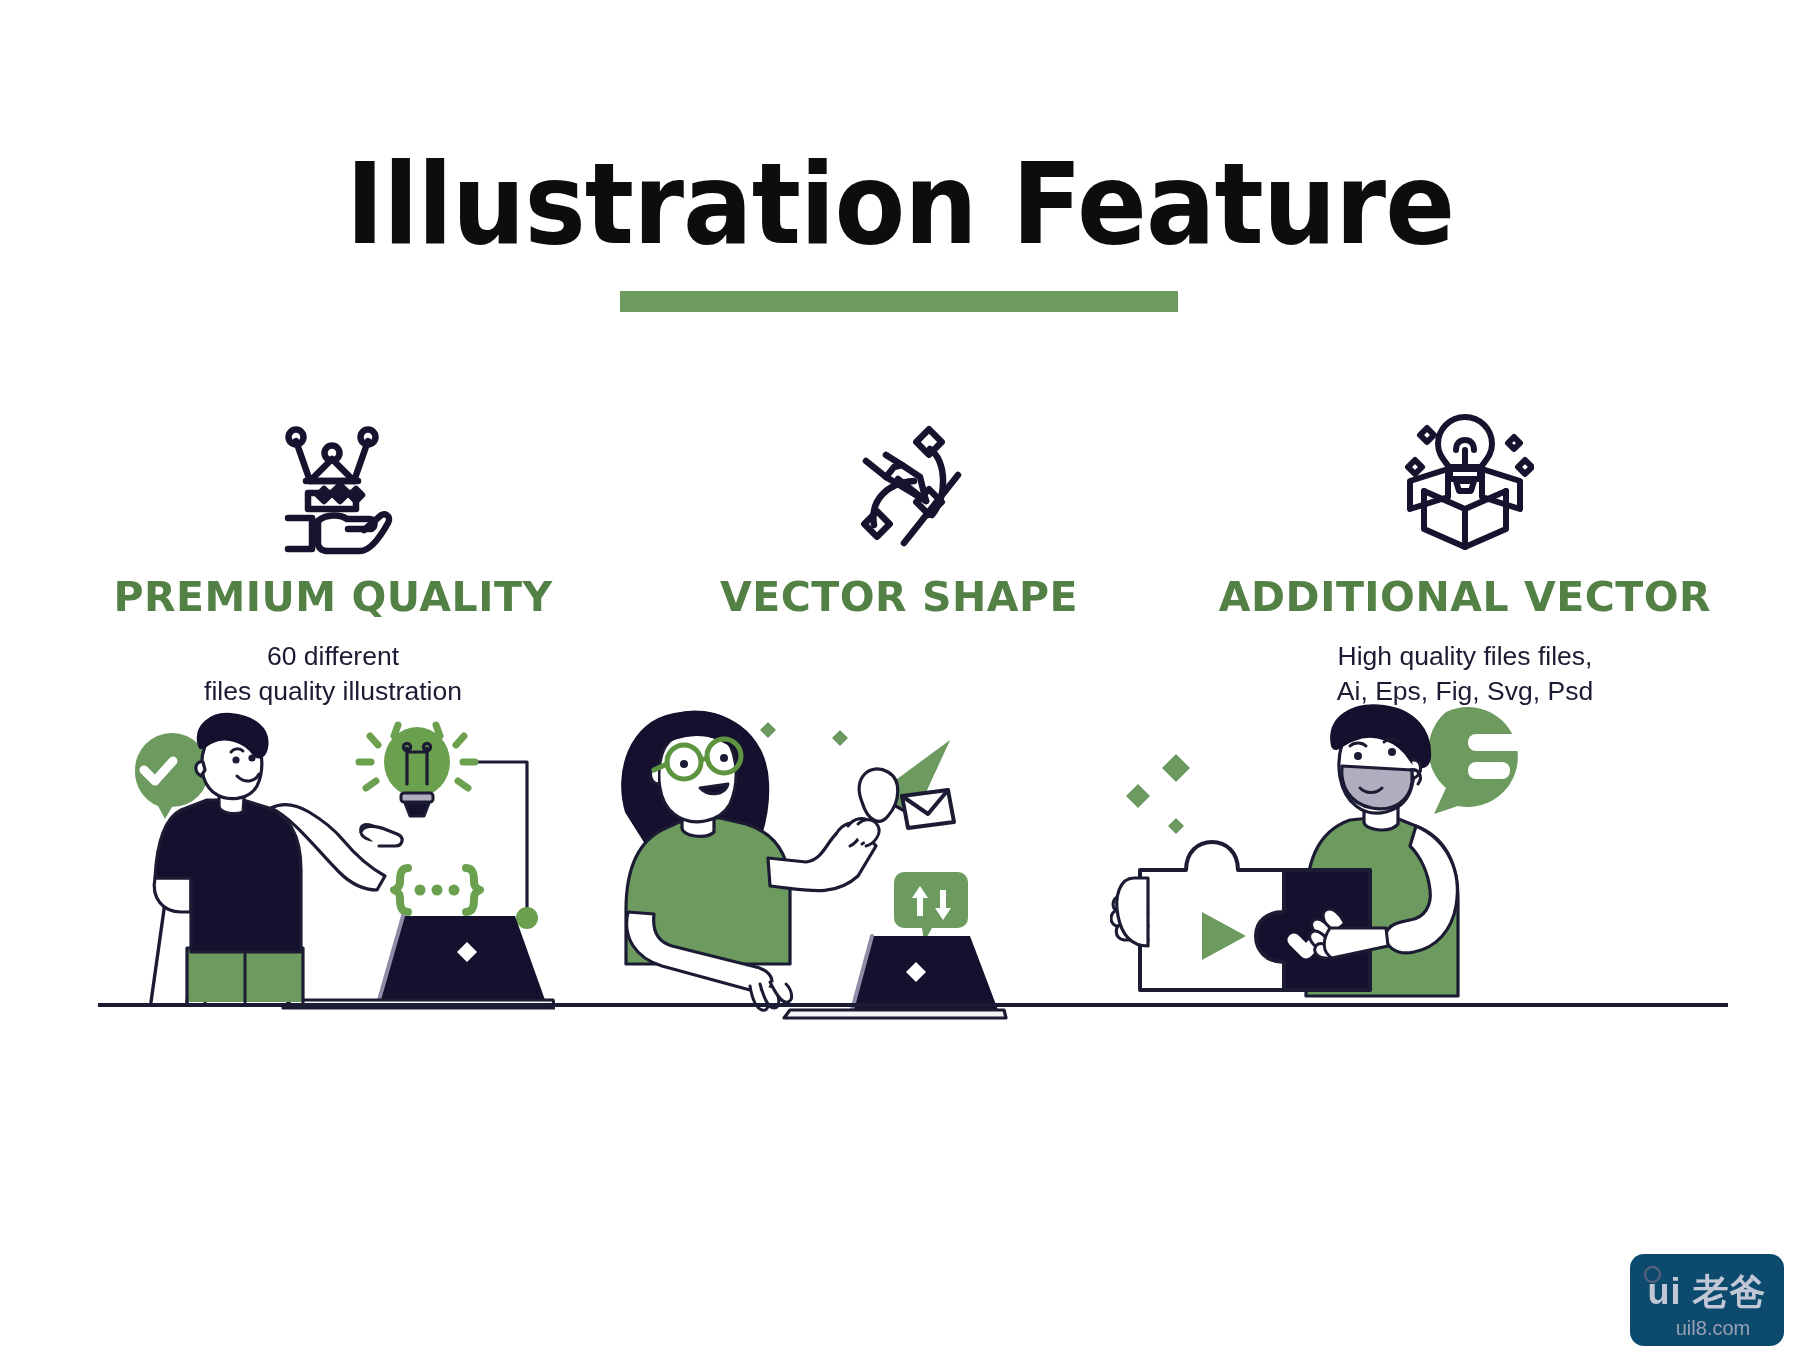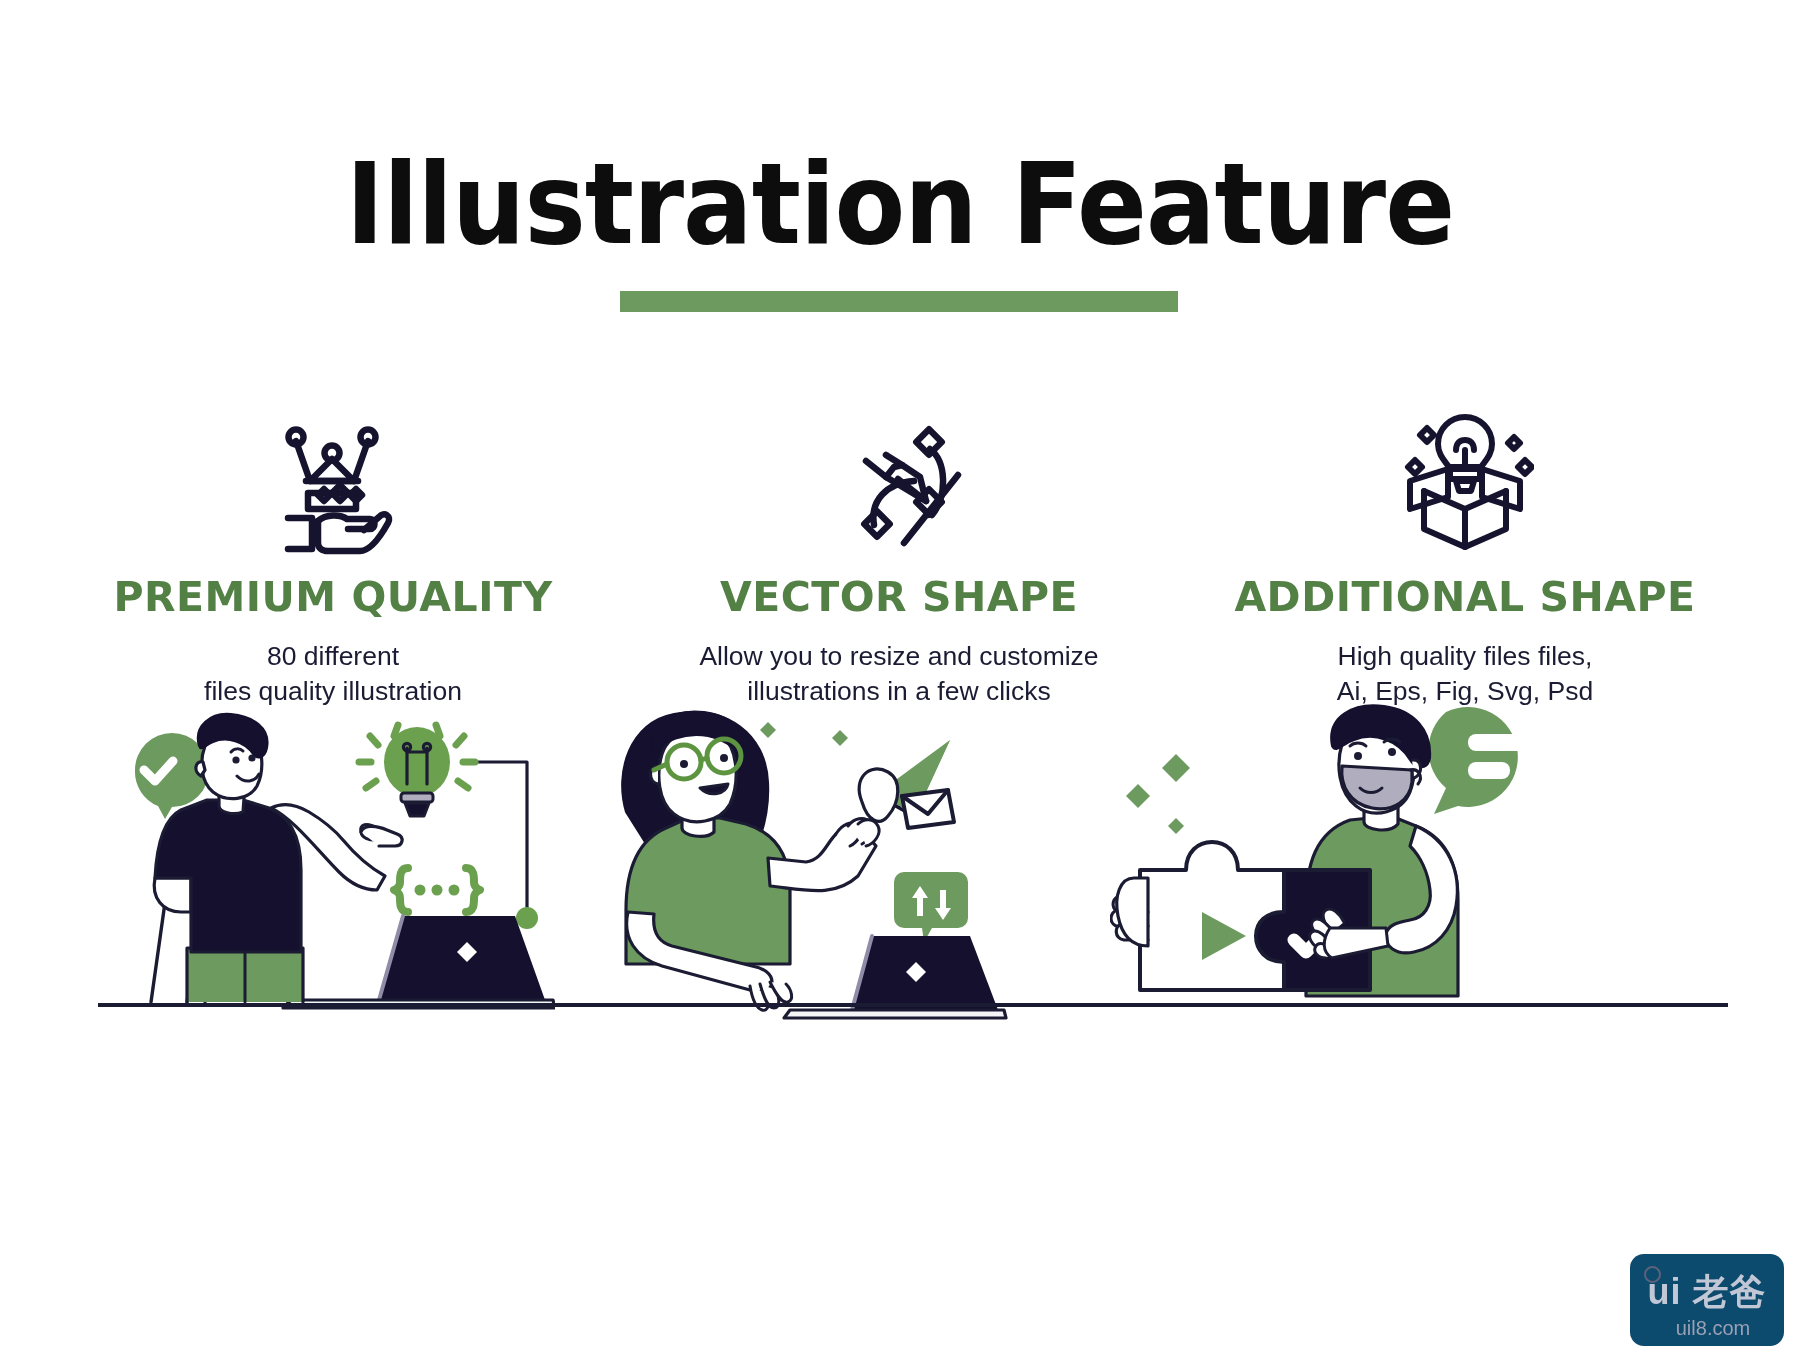--- a/index.html
+++ b/index.html
@@ -138,21 +138,21 @@
           <path d="M64 78 L72 70 L80 78 L72 86 Z"></path>
           <path d="M82 80 L88 74 L94 80 L88 86 Z"></path>
 
           <path d="M20 103 L44 103 L44 134 L20 134"></path>
           <path d="M50 106 C58 99 72 99 79 104 L102 104 C108 104 108 114 102 114 L80 114"></path>
           <path d="M50 106 L50 128 C50 133 54 136 60 136 L92 136 C100 136 110 126 120 108 C124 101 116 96 111 102 L96 115"></path>
         </svg>
       </div>
       <div class="feature-title">PREMIUM QUALITY</div>
       <div class="feature-desc">
-        <div>80 different</div>
+        <div>60 different</div>
         <div>files quality illustration</div>
       </div>
     </div>
 
     <div class="feature">
       <div class="feature-icon">
         <svg width="130" height="140" viewBox="0 0 130 140" fill="none" stroke="#16132e" stroke-width="6.5" stroke-linejoin="round" stroke-linecap="round">
 
           <path d="M40 110 C36 86 52 68 80 66"></path>
           <path d="M96 34 C112 46 114 80 98 100"></path>
@@ -163,24 +163,20 @@
           <path d="M64 64 L92 86"></path>
 
           <path d="M70 128 L124 60"></path>
 
           <rect x="86" y="18" width="18" height="18" transform="rotate(45 95 27)"></rect>
           <rect x="86" y="78" width="18" height="18" transform="rotate(45 95 87)"></rect>
           <rect x="34" y="100" width="18" height="18" transform="rotate(45 43 109)"></rect>
         </svg>
       </div>
       <div class="feature-title">VECTOR SHAPE</div>
-      <div class="feature-desc">
-        <div>Allow you to resize and customize</div>
-        <div>illustrations in a few clicks</div>
-      </div>
     </div>
 
     <div class="feature">
       <div class="feature-icon">
         <svg width="138" height="150" viewBox="0 0 138 150" fill="none" stroke="#16132e" stroke-width="6" stroke-linejoin="round" stroke-linecap="round">
 
           <path d="M24 30 L31 23 L38 30 L31 37 Z"></path>
           <path d="M12 62 L19 55 L26 62 L19 69 Z"></path>
           <path d="M112 38 L118 32 L124 38 L118 44 Z"></path>
           <path d="M122 62 L129 55 L136 62 L129 69 Z"></path>
@@ -192,21 +188,21 @@
           <path d="M60 76 L78 76 L75 86 L63 86 Z"></path>
 
           <path d="M14 76 L52 64 L52 92 L14 104 Z"></path>
           <path d="M124 76 L86 64 L86 92 L124 104 Z"></path>
 
           <path d="M28 86 L28 124 L69 142 L110 124 L110 86"></path>
           <path d="M69 104 L69 142"></path>
           <path d="M28 86 L69 104 L110 86"></path>
         </svg>
       </div>
-      <div class="feature-title">ADDITIONAL SHAPE</div>
+      <div class="feature-title">ADDITIONAL VECTOR</div>
       <div class="feature-desc">
         <div>High quality files files,</div>
         <div>Ai, Eps, Fig, Svg, Psd</div>
       </div>
     </div>
 
   </div>
 
   <div class="illustrations">
 

